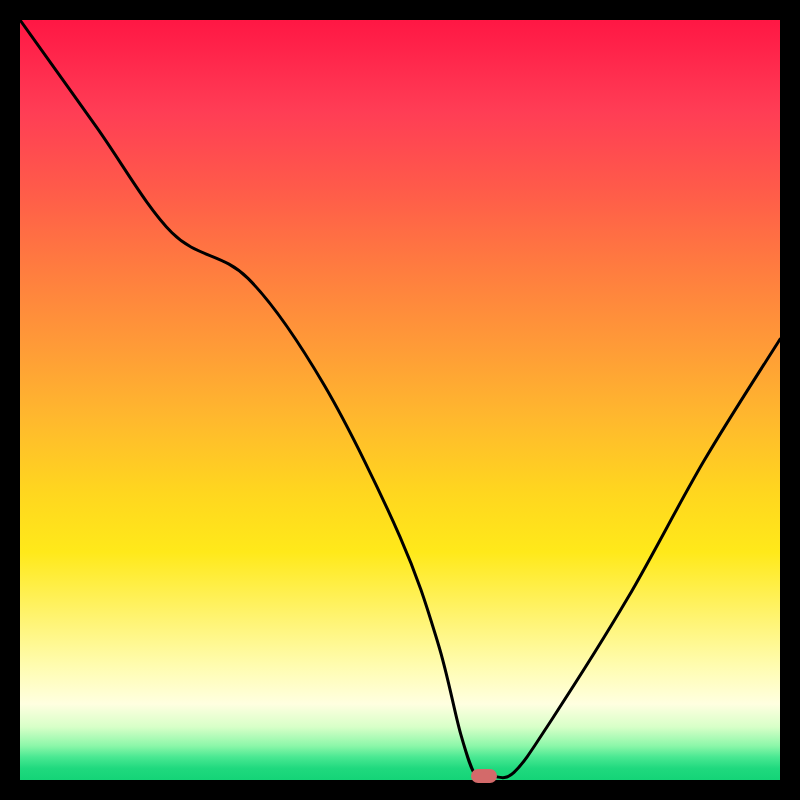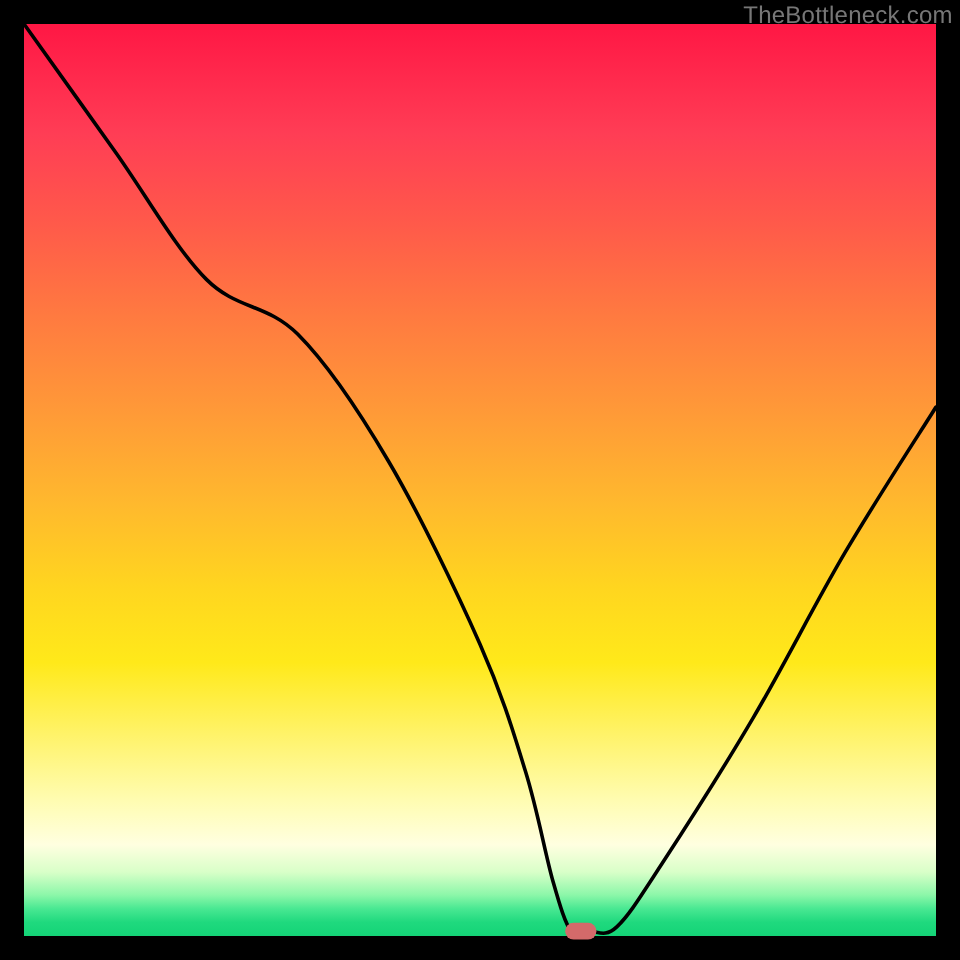--- a/index.html
+++ b/index.html
@@ -66,20 +66,19 @@
     font-size: 20px;
     font-weight: 500;
     letter-spacing: 0.2px;
     user-select: none;
   }
 </style>
 </head>
 <body>
 
 <div class="frame">
-  <div class="watermark">TheBottleneck.com</div>
   <div class="plot">
     <svg class="curve" viewBox="0 0 760 760" preserveAspectRatio="none">
       <path id="curve-path" d="M 0 0 C 12.666666666666666 17.73333333333333, 50.66666666666667 70.93333333333331, 76 106.39999999999998 C 101.33333333333333 141.86666666666665, 126.66666666666667 187.46666666666673, 152 212.80000000000007 C 177.33333333333334 238.1333333333334, 202.66666666666666 233.06666666666666, 228 258.4 C 253.33333333333334 283.7333333333333, 278.6666666666667 321.73333333333335, 304 364.8 C 329.3333333333333 407.8666666666667, 361 473.7333333333333, 380 516.8 C 399 559.8666666666667, 407.86666666666673 590.2666666666667, 418.00000000000006 623.2 C 428.1333333333334 656.1333333333334, 434.46666666666664 692.2333333333333, 440.79999999999995 714.4 C 447.13333333333327 736.5666666666666, 450.93333333333334 749.2333333333333, 456 756.2 C 461.06666666666666 763.1666666666667, 464.8666666666667 756.8333333333334, 471.2 756.2 C 477.5333333333333 755.5666666666667, 483.8666666666667 761.9, 494 752.4 C 504.1333333333333 742.9, 513 728.3333333333334, 532 699.2 C 551 670.0666666666667, 582.6666666666666 620.6666666666667, 608 577.6 C 633.3333333333334 534.5333333333333, 658.6666666666666 483.8666666666667, 684 440.8 C 709.3333333333334 397.73333333333335, 747.3333333333334 339.4666666666667, 760 319.20000000000005" fill="none" stroke="#000" stroke-width="3" stroke-linejoin="round" stroke-linecap="round"></path>
     </svg>
     <div id="marker" class="marker" style="left: 463.6px; top: 756.2px;"></div>
   </div>
 </div>
 
 </body></html>

